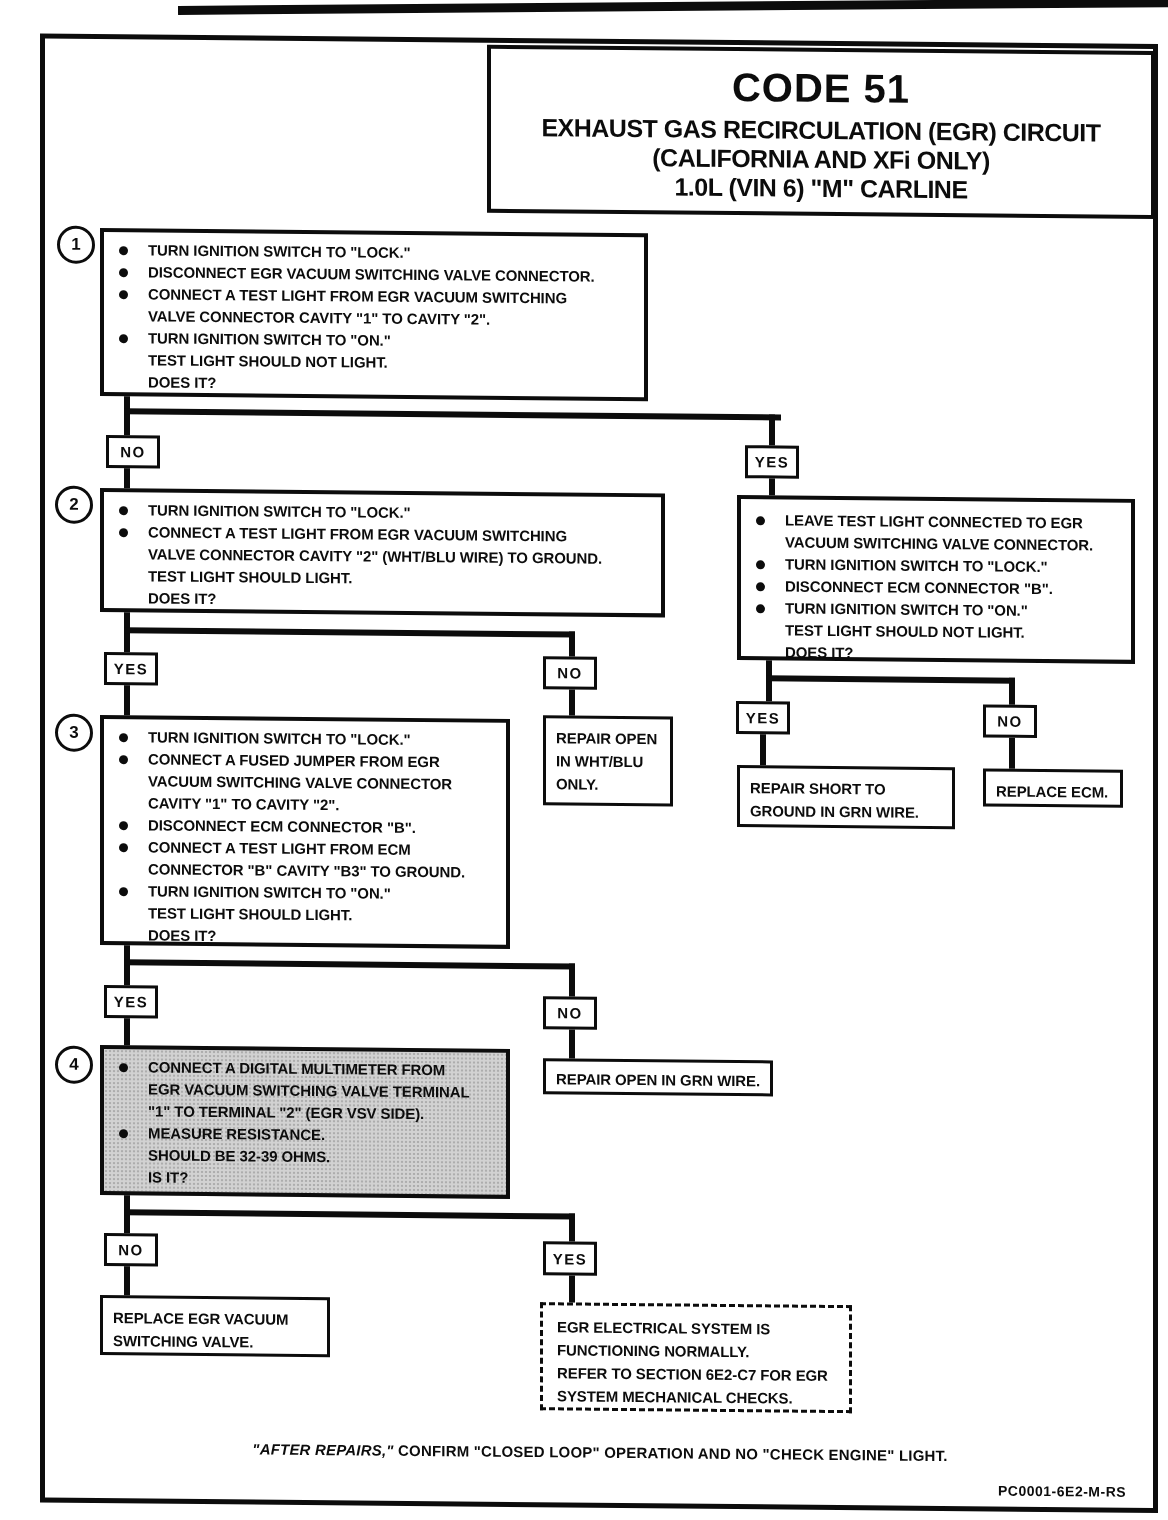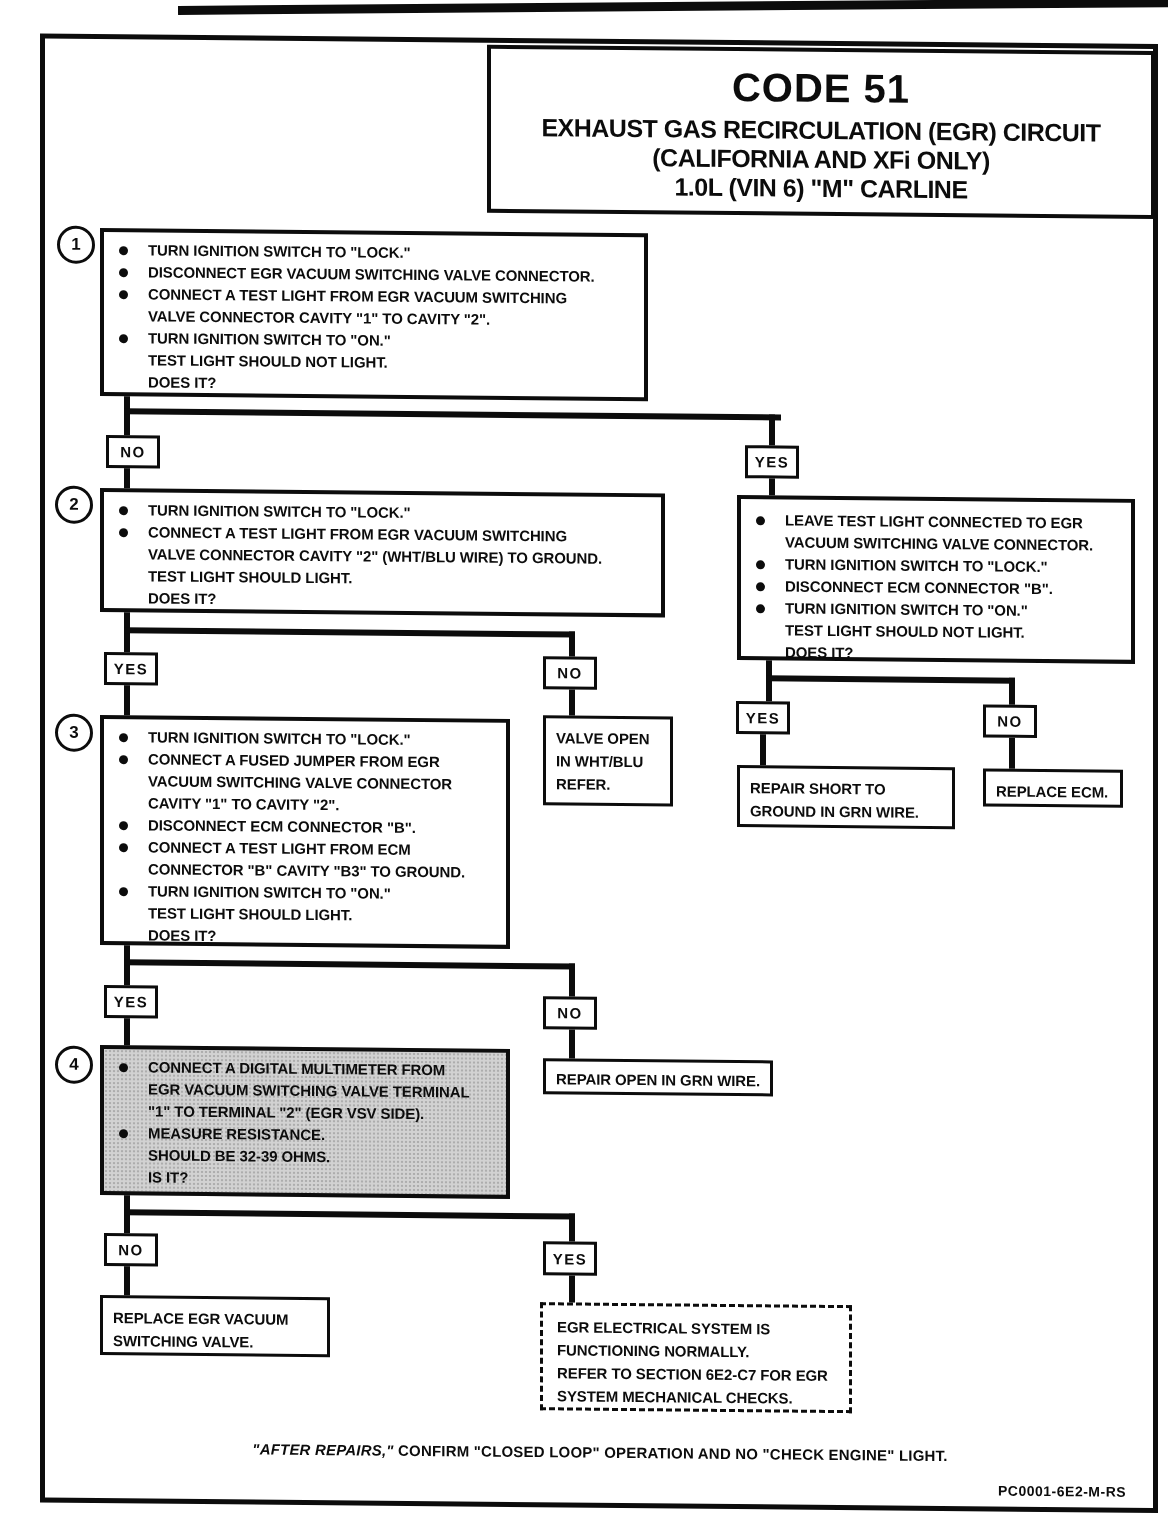--- a/index.html
+++ b/index.html
@@ -157,23 +157,23 @@
     <div class="ln"><span>CAVITY "1" TO CAVITY "2".</span></div>
     <div class="ln b"><span>DISCONNECT ECM CONNECTOR "B".</span></div>
     <div class="ln b"><span>CONNECT A TEST LIGHT FROM ECM</span></div>
     <div class="ln"><span>CONNECTOR "B" CAVITY "B3" TO GROUND.</span></div>
     <div class="ln b"><span>TURN IGNITION SWITCH TO "ON."</span></div>
     <div class="ln"><span>TEST LIGHT SHOULD LIGHT.</span></div>
     <div class="ln"><span>DOES IT?</span></div>
   </div>
 
   <div class="tbox" style="left:543px;top:710px;width:130px;height:90px;">
-    <div>VALVE OPEN</div>
+    <div>REPAIR OPEN</div>
     <div>IN WHT/BLU</div>
-    <div>REFER.</div>
+    <div>ONLY.</div>
   </div>
 
   <div class="tbox" style="left:737px;top:758px;width:218px;height:62px;">
     <div>REPAIR SHORT TO</div>
     <div>GROUND IN GRN WIRE.</div>
   </div>
   <div class="tbox" style="left:983px;top:759px;width:140px;height:38px;">
     <div>REPLACE ECM.</div>
   </div>
 

